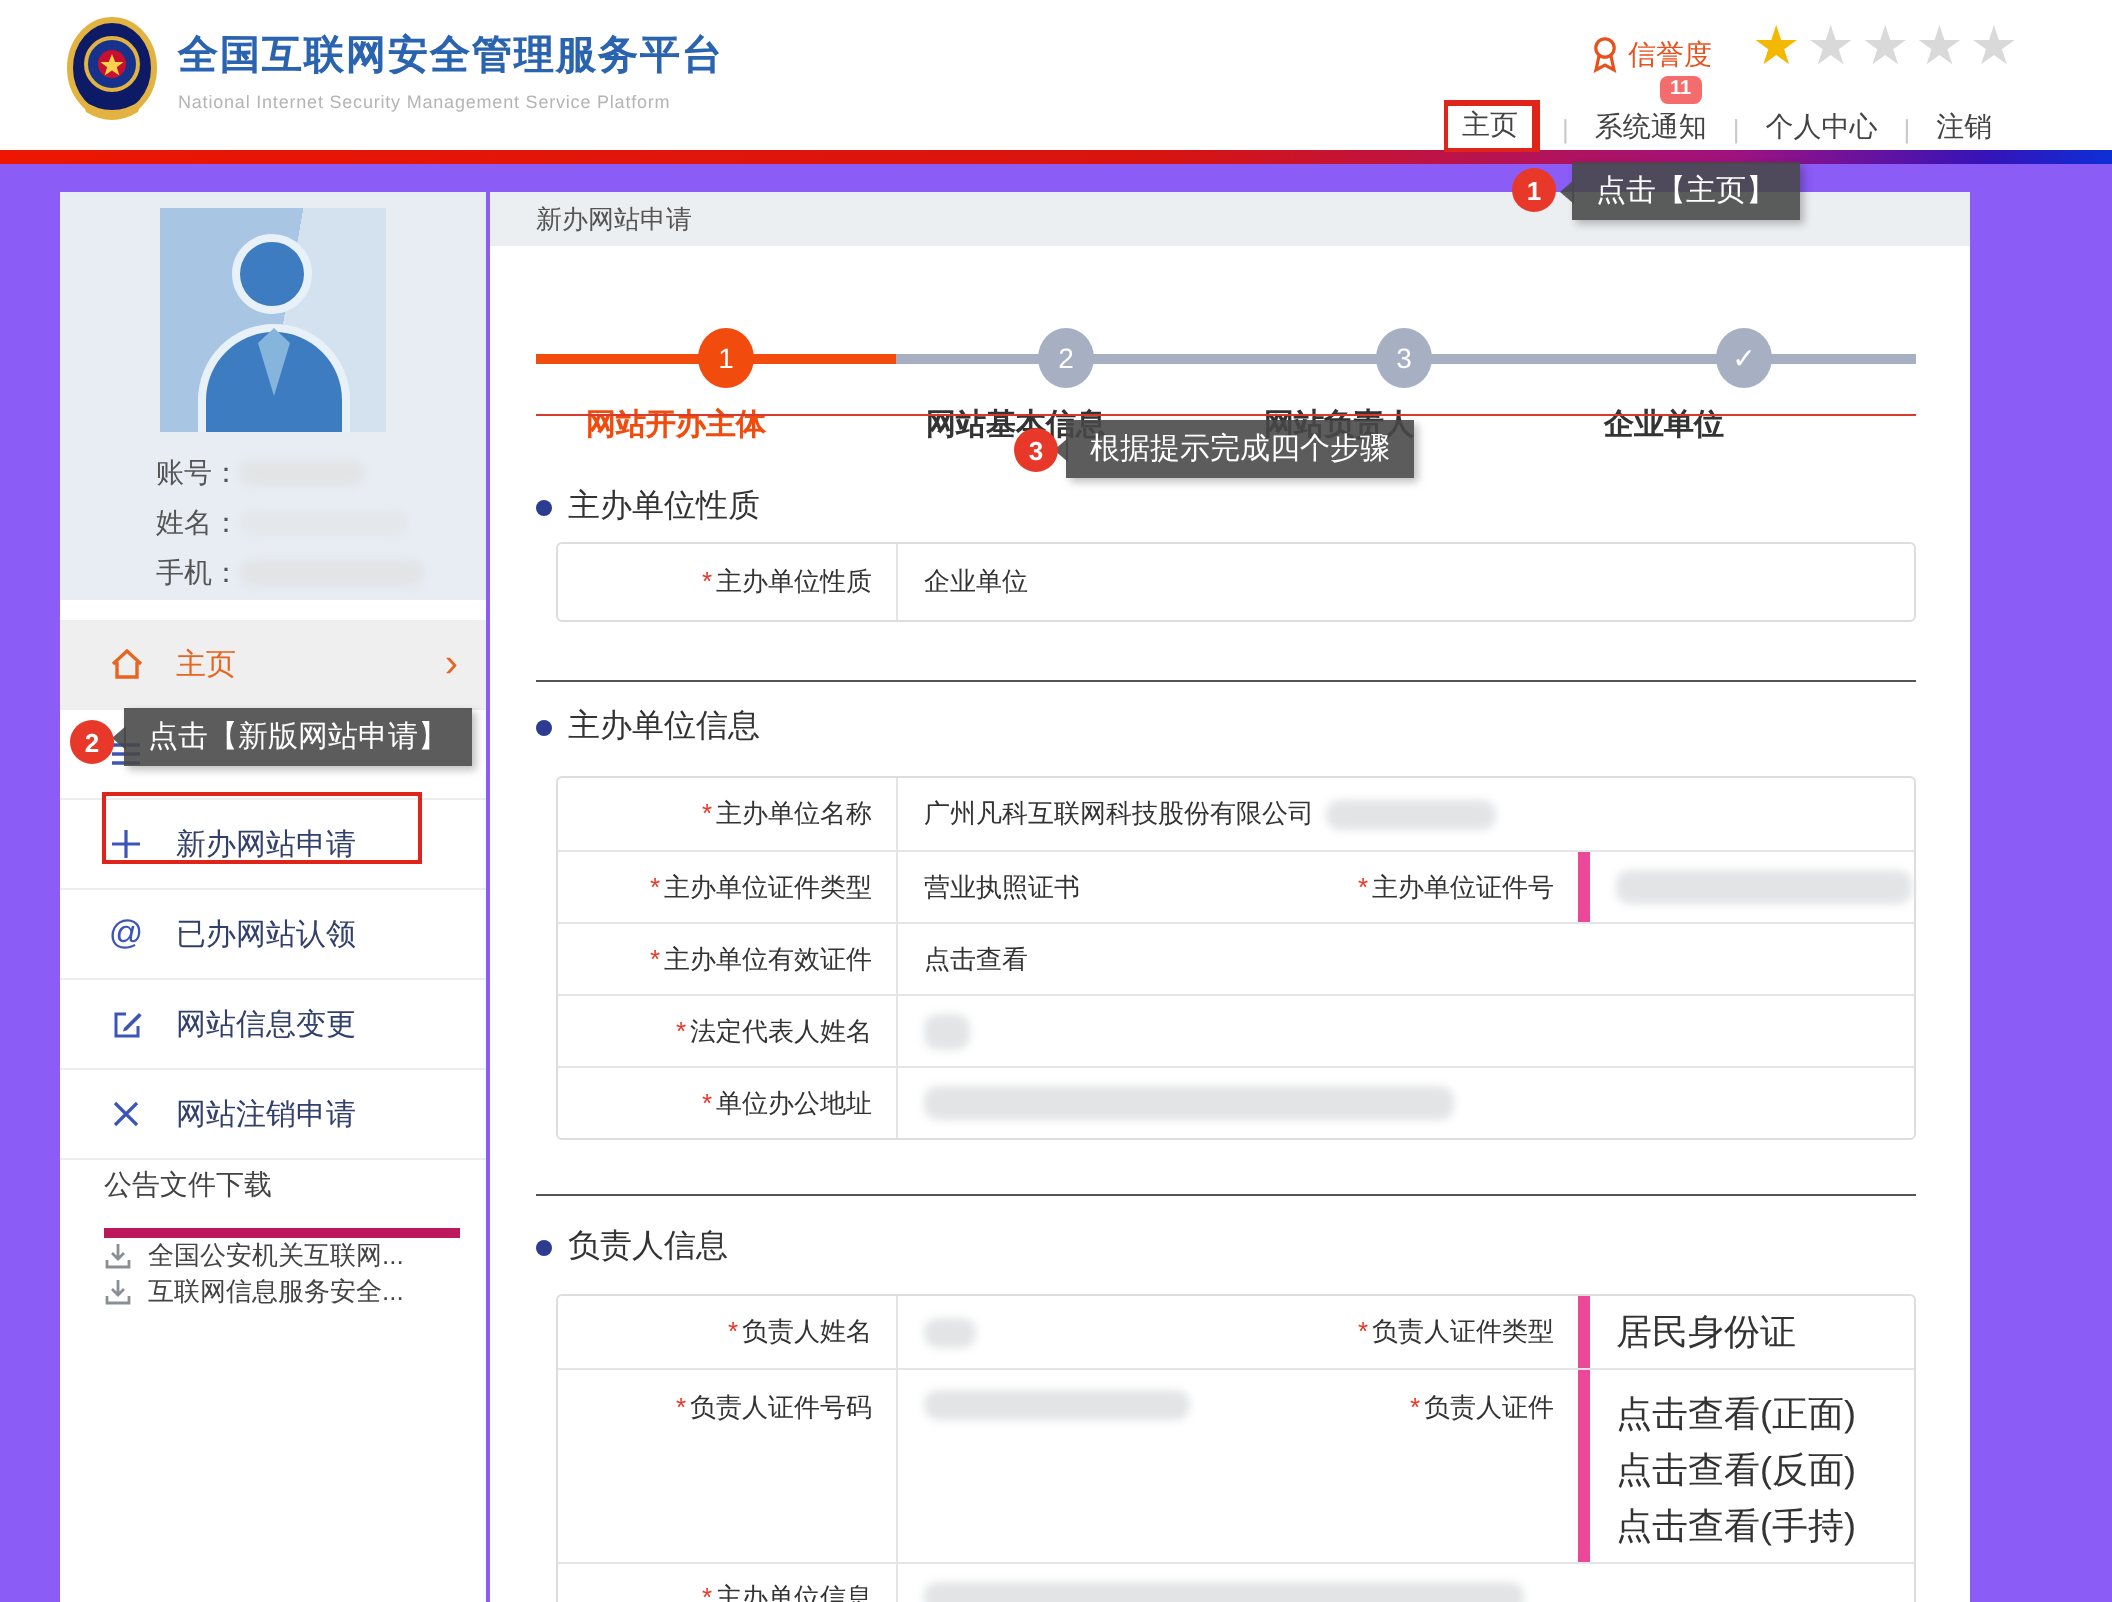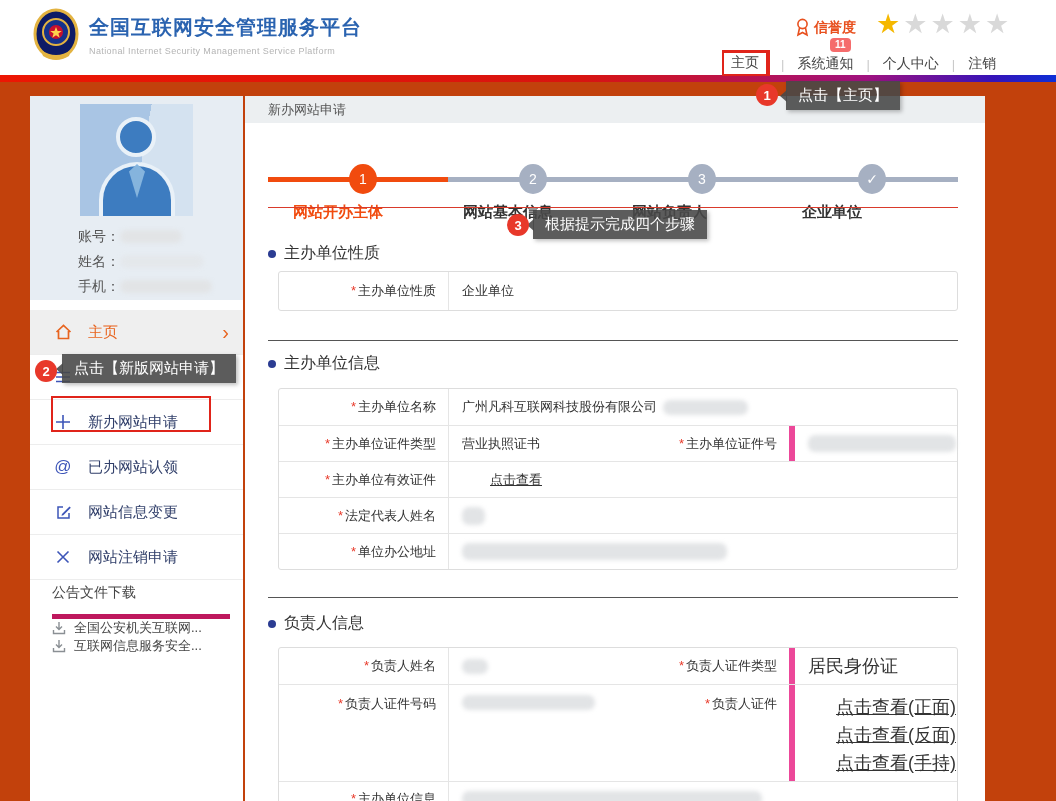--- a/index.html
+++ b/index.html
@@ -1,26 +1,26 @@
 <!DOCTYPE html>
 <html><head>
 <meta charset="utf-8">
 <style>
   * { margin:0; padding:0; box-sizing:border-box; }
   body { font-family:"Liberation Sans","DejaVu Sans",sans-serif; background:#f1f3f4; }
-  .screen { position:relative; width:1056px; height:801px; overflow:hidden; background:#c2410c; }
+  .screen { position:relative; width:1056px; height:801px; overflow:hidden; background:#8b5cf6; }
 
   
   .app-header { position:absolute; top:0; left:0; width:1056px; height:75px; background:#fff; }
   .logo-wrap { position:absolute; left:33px; top:8px; display:flex; align-items:center; }
   .titles { margin-left:10px; }
   .app-title { font-size:20px; font-weight:bold; color:#2a63b0; letter-spacing:1px; }
   .app-subtitle { font-size:9px; color:#b4b4b4; margin-top:5px; letter-spacing:.4px; }
   .reputation { position:absolute; left:795px; top:18px; display:flex; align-items:center; gap:4px;
-                color:#e8501e; font-size:14px; font-weight:bold; }
+                color:#e8501e; font-size:14px; font-weight:normal; }
   .stars { position:absolute; left:876px; top:8px; font-size:27px; letter-spacing:3px; color:#d9d9d9; }
   .stars .gold { color:#f5b800; }
   .top-nav { position:absolute; left:722px; top:51px; display:flex; align-items:center; font-size:14px; color:#444; }
   .top-nav a { color:#444; text-decoration:none; cursor:pointer; }
   .nav-sep { color:#c9c9c9; margin:0 13px; font-size:13px; }
   .nav-home-box { border:2px solid #e0241a; padding:1px 7px 3px 7px; }
   .notice-badge { position:absolute; left:830px; top:38px; background:#f56c6c; color:#fff; font-size:10px;
                   font-weight:bold; padding:1px 5px; border-radius:4px; line-height:12px; }
   .grad-bar { position:absolute; top:75px; left:0; width:1056px; height:7px;
     background:linear-gradient(90deg,#ec1603 0%,#d81410 55%,#a0127f 82%,#3613b8 94%,#0d2fd6 100%); }
@@ -71,21 +71,21 @@
   .ftable { position:absolute; left:33px; width:680px; border:1px solid #ddd; border-radius:3px; background:#fff; }
   .frow { display:flex; border-top:1px solid #e5e5e5; min-height:36px; align-items:center; }
   .frow:first-child { border-top:none; }
   .cell-label { width:169px; text-align:right; padding-right:12px; font-size:13px; color:#333; flex-shrink:0; }
   .cell-value { border-left:1px solid #e5e5e5; flex:1; padding:6px 0 6px 13px; font-size:13px; color:#333;
                 display:flex; align-items:center; gap:6px; align-self:stretch; }
   .cell-label2 { width:170px; text-align:right; padding-right:12px; font-size:13px; color:#333; flex-shrink:0; }
   .cell-value2 { border-left:6px solid #ec4899; width:168px; padding:6px 0 6px 13px; font-size:18px; color:#333;
                  display:flex; flex-direction:column; justify-content:center; gap:4px; align-self:stretch; flex-shrink:0; }
   .req { color:#e83a2a; margin-right:2px; }
-  .tlink { color:#333; text-decoration:underline; cursor:pointer;margin-left:28px; }
+  .tlink { color:#333; cursor:pointer; }
   .divider { position:absolute; left:23px; width:690px; border-top:1px solid #555; }
   .row-tall { align-items:flex-start; }
   .row-tall .cell-label, .row-tall .cell-label2 { padding-top:10px; }
   .row-tall .cell-value { align-items:flex-start; padding-top:10px; }
   .row-tall .cell-value2 { justify-content:flex-start; padding-top:10px; }
 
   
   .ann-circle { position:absolute; width:22px; height:22px; border-radius:50%; background:#e8382a; color:#fff;
                 font-size:13px; font-weight:bold; display:flex; align-items:center; justify-content:center; z-index:30; }
   .ann-tip { position:absolute; background:rgba(72,72,72,.89); color:#fff; font-size:15px; padding:5px 12px;

